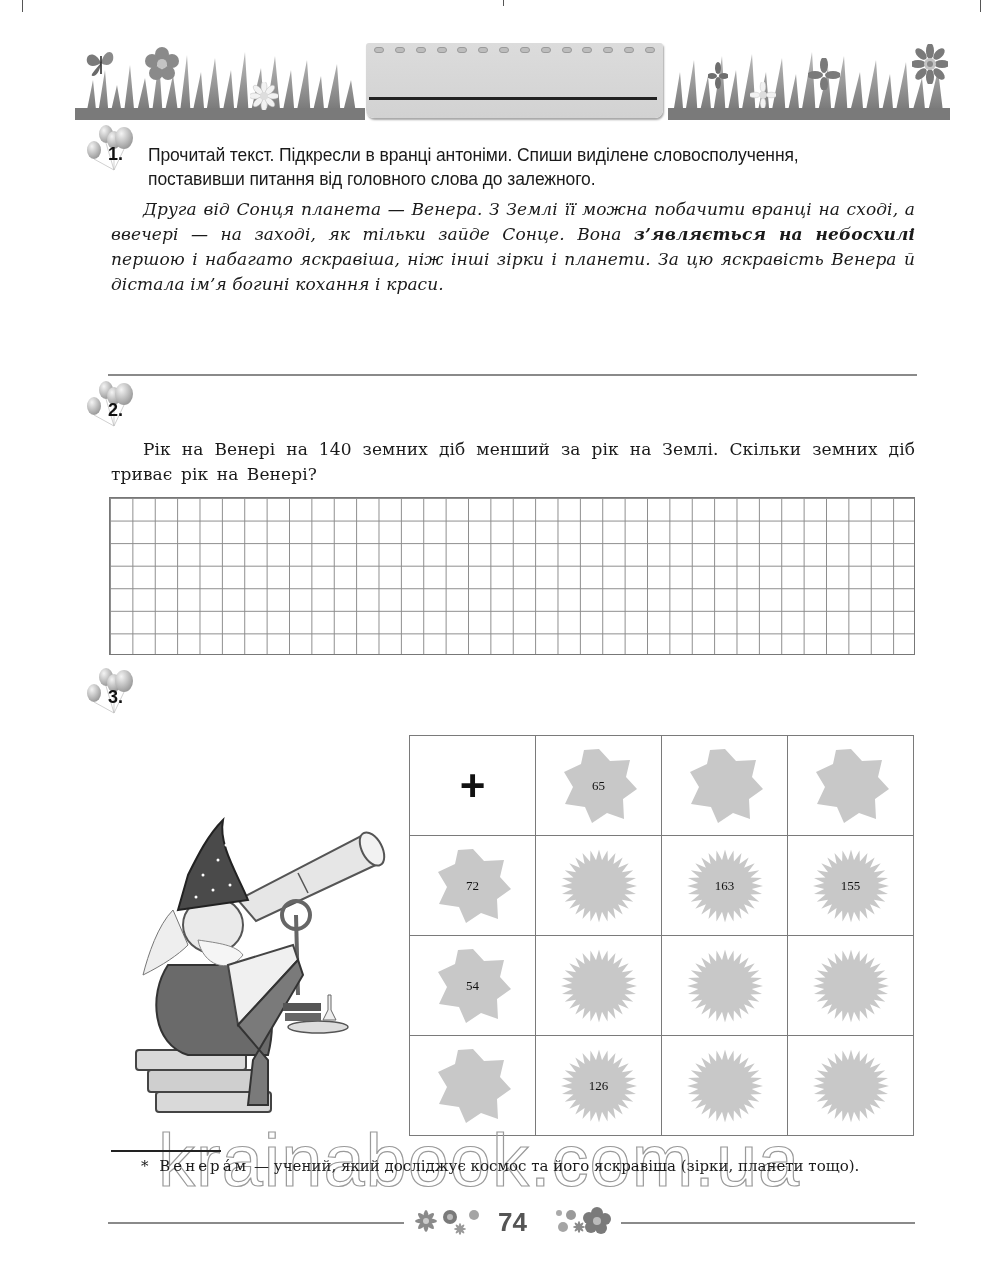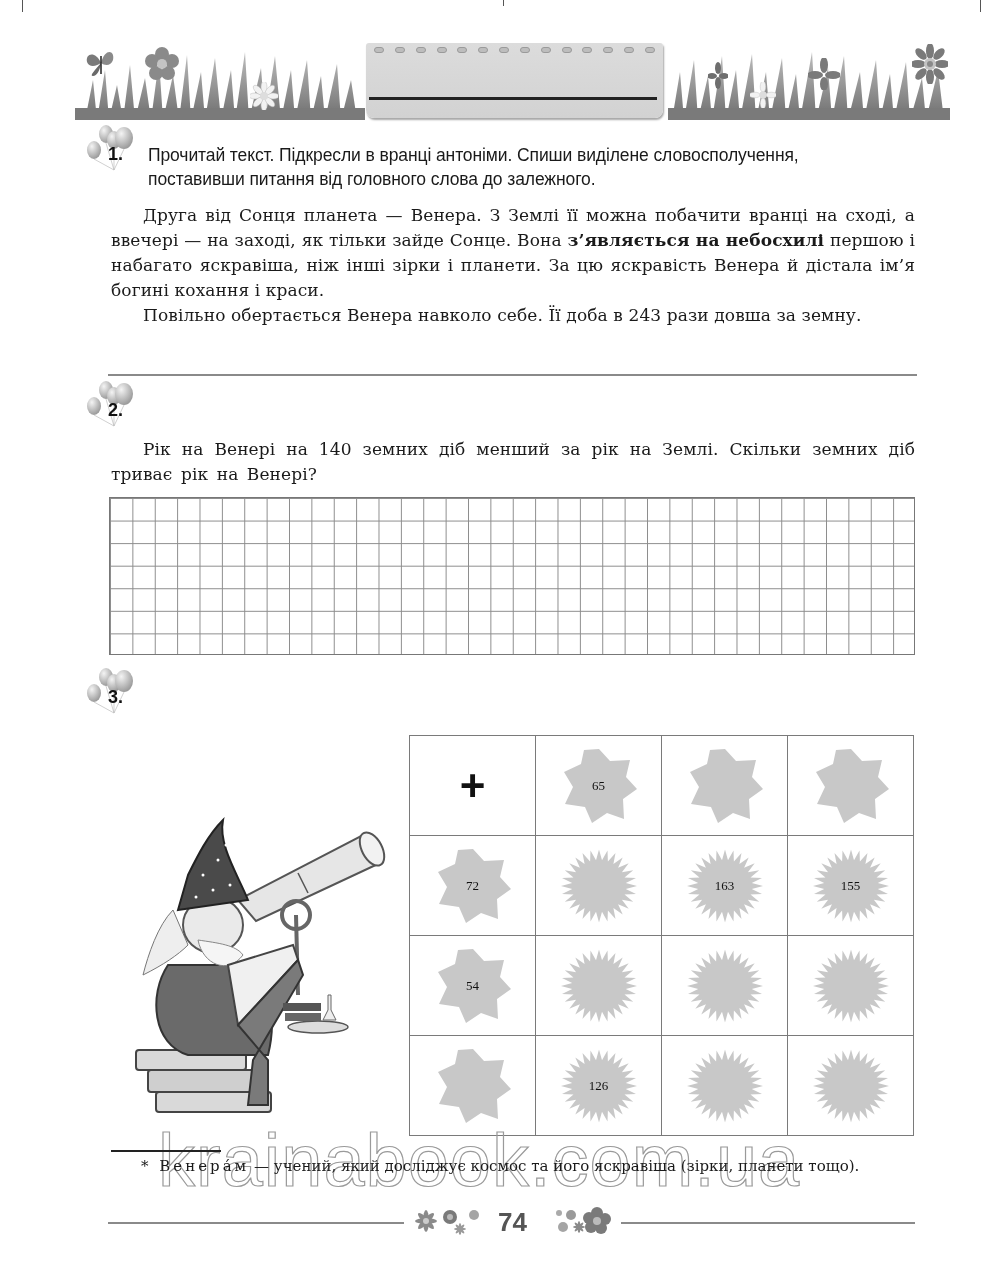--- a/index.html
+++ b/index.html
@@ -231,23 +231,22 @@
       <path d="M22,21 L30,48 M30,27 L30,48 M40,27 L30,48 M10,37 L30,48" stroke="#bbb" stroke-width="0.7" fill="none"></path>
     </svg>
     <span class="task-num">1.</span>
   </div>
   <div class="task-instr">
     <div>Прочитай текст. Підкресли в вранці антоніми. Спиши виділене словосполучення,</div>
     <div>поставивши питання від головного слова до залежного.</div>
   </div>
 </div>
 
-<div class="para" style="top:203px;">
+<div class="para" style="top:197px;font-style:italic;">
   <p><span class="indent"></span><span>Друга від Сонця планета — Венера. З Землі її можна побачити вранці на сході, а ввечері — на заході, як тільки зайде Сонце. Вона </span><b>з’являється на небосхилі</b><span> першою і набагато яскравіша, ніж інші зірки і планети. За цю яскравість Венера й дістала ім’я богині кохання і краси.</span></p>
-  <p><span class="indent"></span><span>Повільно обертається Венера навколо себе. Її доба в 243 рази довша за земну.</span></p>
 </div>
 
 <div class="sep-line" style="left:108px;top:374px;width:809px;"></div>
 
 <div class="task-head" style="top:378px;">
   <div class="balloons">
     <svg width="58" height="50" viewBox="0 0 58 50">
       <ellipse cx="10" cy="28" rx="7" ry="9" fill="url(#bg1)"></ellipse>
       <ellipse cx="22" cy="12" rx="7" ry="9" fill="url(#bg1)"></ellipse>
       <ellipse cx="30" cy="18" rx="7" ry="9" fill="url(#bg1)"></ellipse>

